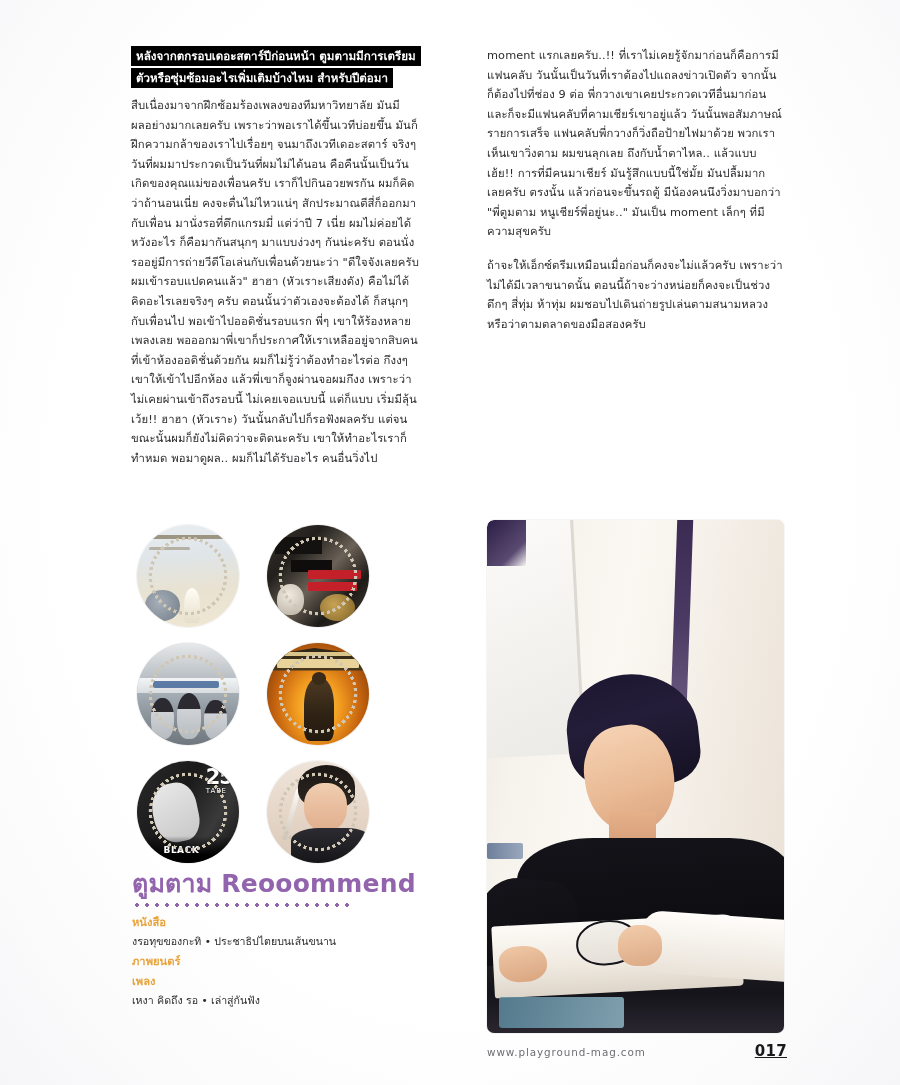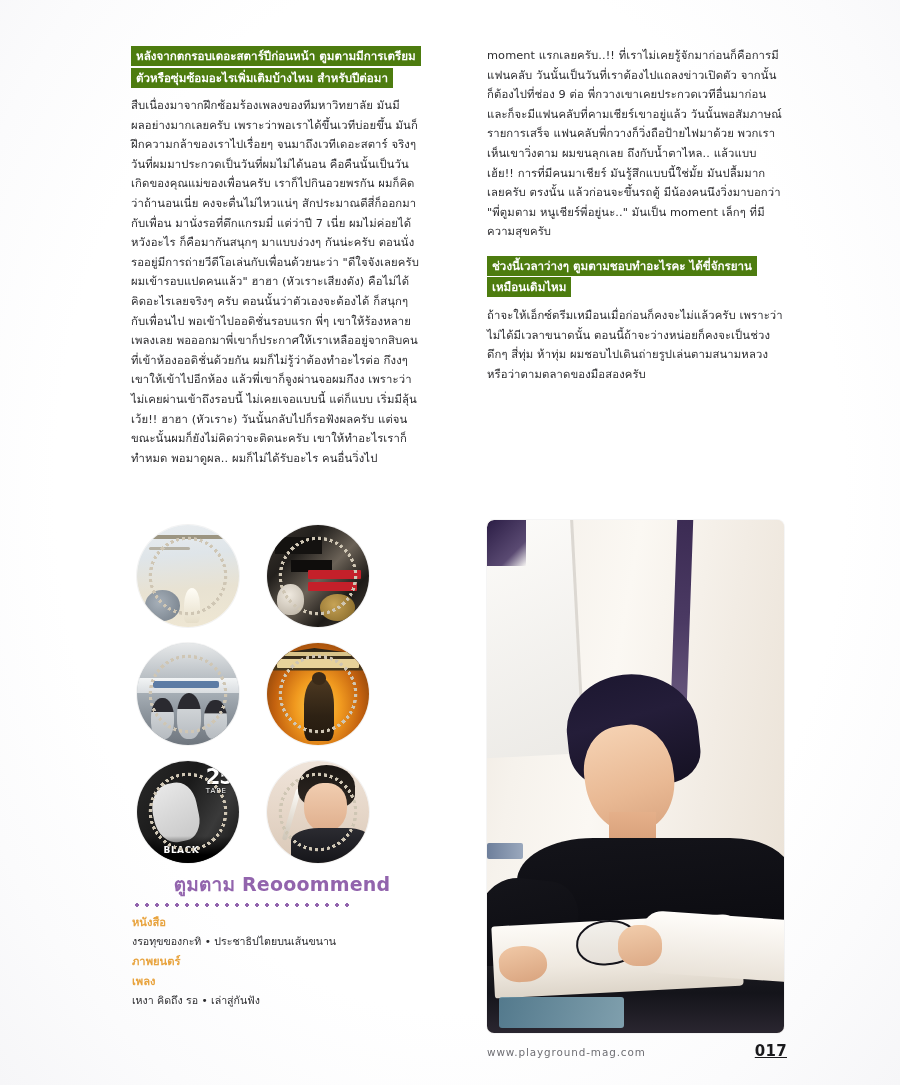--- a/index.html
+++ b/index.html
@@ -36,21 +36,21 @@
   .q-head {
     display: block;
     font-size: 11.6px;
     line-height: 21.5px;
     font-weight: bold;
     color: #ffffff;
     margin: 0 0 7px 0;
     padding: 0;
   }
   .q-head span.qline {
-    background: #4d7c0f;
+    background: #000000;
     box-decoration-break: clone;
     -webkit-box-decoration-break: clone;
     padding: 3px 5px 3px 5px;
     display: inline;
   }
 
   
   .body-p {
     font-size: 11.3px;
     line-height: 19.6px;
@@ -258,27 +258,26 @@
   }
 
   
   .recommend {
     position: absolute;
     left: 132px;
     top: 872px;
     width: 300px;
   }
   .rec-title {
-    font-size: 19px;
+    font-size: 25px;
     font-weight: bold;
     color: #9264ad;
     letter-spacing: .2px;
     line-height: 24px;
     margin: 0;
-    text-align: center;
   }
   .rec-dots {
     margin: 5px 0 5px 0;
     height: 8px;
     background-image: radial-gradient(circle, #9264ad 1.8px, rgba(0,0,0,0) 2.1px);
     background-size: 10px 8px;
     background-repeat: repeat-x;
     width: 223px;
   }
   .rec-cat {
@@ -433,21 +432,20 @@
 
 <div class="col col-left">
   <p class="q-head"><span class="qline">หลังจากตกรอบเดอะสตาร์ปีก่อนหน้า ตูมตามมีการเตรียมตัวหรือซุ่มซ้อมอะไรเพิ่มเติมบ้างไหม สำหรับปีต่อมา</span></p>
   <p class="body-p">สืบเนื่องมาจากฝึกซ้อมร้องเพลงของทีมหาวิทยาลัย มันมีผลอย่างมากเลยครับ เพราะว่าพอเราได้ขึ้นเวทีบ่อยขึ้น มันก็ฝึกความกล้าของเราไปเรื่อยๆ จนมาถึงเวทีเดอะสตาร์ จริงๆ วันที่ผมมาประกวดเป็นวันที่ผมไม่ได้นอน คือคืนนั้นเป็นวันเกิดของคุณแม่ของเพื่อนครับ เราก็ไปกินอวยพรกัน ผมก็คิดว่าถ้านอนเนี่ย คงจะตื่นไม่ไหวแน่ๆ สักประมาณตีสี่ก็ออกมากับเพื่อน มานั่งรอที่ตึกแกรมมี่ แต่ว่าปี 7 เนี่ย ผมไม่ค่อยได้หวังอะไร ก็คือมากันสนุกๆ มาแบบง่วงๆ กันน่ะครับ ตอนนั่งรออยู่มีการถ่ายวีดีโอเล่นกับเพื่อนด้วยนะว่า "ดีใจจังเลยครับ ผมเข้ารอบแปดคนแล้ว" ฮาฮา (หัวเราะเสียงดัง) คือไม่ได้คิดอะไรเลยจริงๆ ครับ ตอนนั้นว่าตัวเองจะต้องได้ ก็สนุกๆ กับเพื่อนไป พอเข้าไปออดิชั่นรอบแรก พี่ๆ เขาให้ร้องหลายเพลงเลย พอออกมาพี่เขาก็ประกาศให้เราเหลืออยู่จากสิบคนที่เข้าห้องออดิชั่นด้วยกัน ผมก็ไม่รู้ว่าต้องทำอะไรต่อ กึงงๆ เขาให้เข้าไปอีกห้อง แล้วพี่เขาก็จูงผ่านจอผมกึงง เพราะว่าไม่เคยผ่านเข้าถึงรอบนี้ ไม่เคยเจอแบบนี้ แต่ก็แบบ เริ่มมีลุ้นเว้ย!! ฮาฮา (หัวเราะ) วันนั้นกลับไปก็รอฟังผลครับ แต่จนขณะนั้นผมก็ยังไม่คิดว่าจะติดนะครับ เขาให้ทำอะไรเราก็ทำหมด พอมาดูผล.. ผมก็ไม่ได้รับอะไร คนอื่นวิ่งไป</p>
 </div>
 
 <div class="col col-right">
 
   <p class="body-p">moment แรกเลยครับ..!! ที่เราไม่เคยรู้จักมาก่อนก็คือการมีแฟนคลับ วันนั้นเป็นวันที่เราต้องไปแถลงข่าวเปิดตัว จากนั้นก็ต้องไปที่ช่อง 9 ต่อ พี่กวางเขาเคยประกวดเวทีอื่นมาก่อน และก็จะมีแฟนคลับที่คามเชียร์เขาอยู่แล้ว วันนั้นพอสัมภาษณ์รายการเสร็จ แฟนคลับพี่กวางก็วิ่งถือป้ายไฟมาด้วย พวกเราเห็นเขาวิ่งตาม ผมขนลุกเลย ถึงกับน้ำตาไหล.. แล้วแบบ เฮ้ย!! การที่มีคนมาเชียร์ มันรู้สึกแบบนี้ใช่มั้ย มันปลื้มมากเลยครับ ตรงนั้น แล้วก่อนจะขึ้นรถตู้ มีน้องคนนึงวิ่งมาบอกว่า "พี่ตูมตาม หนูเชียร์พี่อยู่นะ.." มันเป็น moment เล็กๆ ที่มีความสุขครับ</p>
 
-  <p class="q-head"><span class="qline">ช่วงนี้เวลาว่างๆ ตูมตามชอบทำอะไรคะ ได้ขี่จักรยานเหมือนเดิมไหม</span></p>
   <p class="body-p">ถ้าจะให้เอ็กซ์ตรีมเหมือนเมื่อก่อนก็คงจะไม่แล้วครับ เพราะว่าไม่ได้มีเวลาขนาดนั้น ตอนนี้ถ้าจะว่างหน่อยก็คงจะเป็นช่วงดึกๆ สี่ทุ่ม ห้าทุ่ม ผมชอบไปเดินถ่ายรูปเล่นตามสนามหลวง หรือว่าตามตลาดของมือสองครับ</p>
 </div>
 
 <div class="thumbs">
 
   <div class="thumb">
     <div class="disc">
       <div class="art art-book1">
         <div class="ttl"></div>
           <div class="sub"></div>

